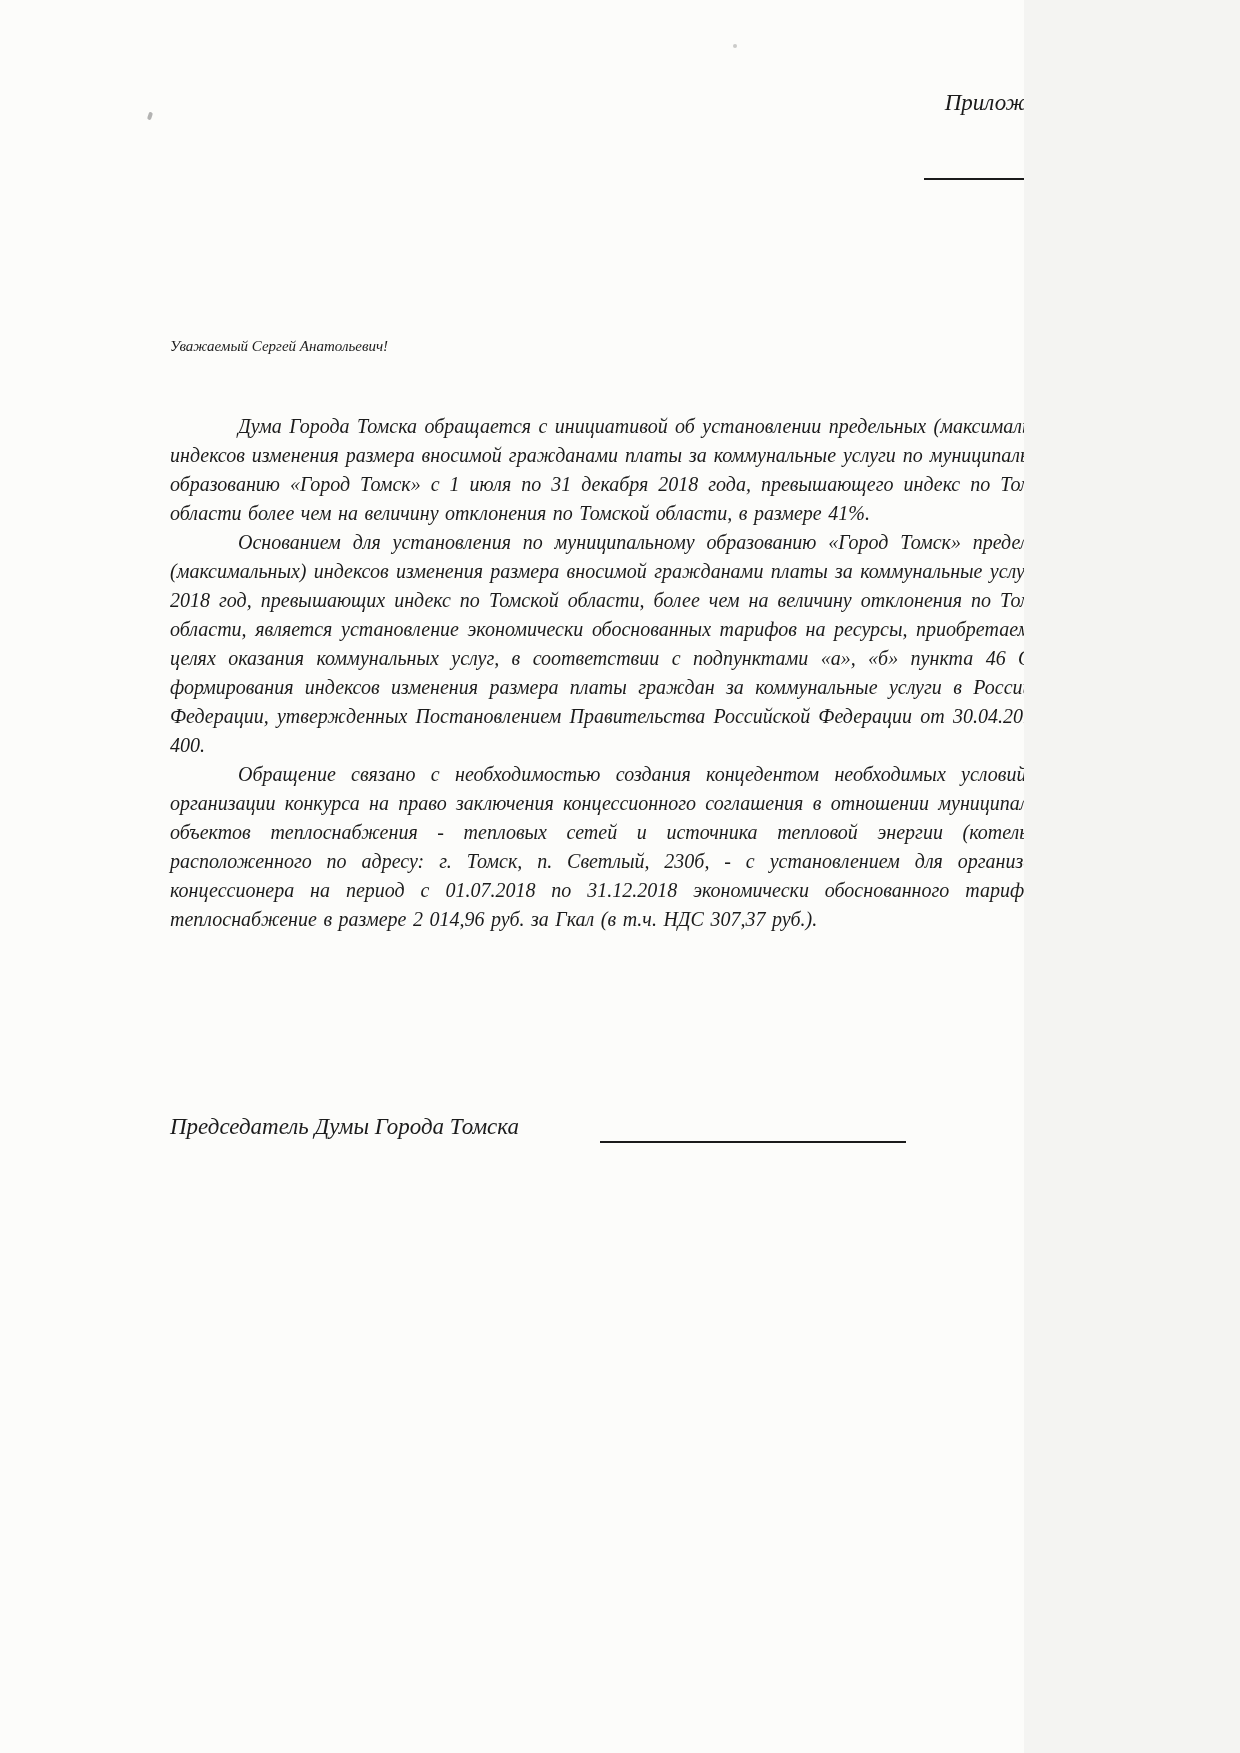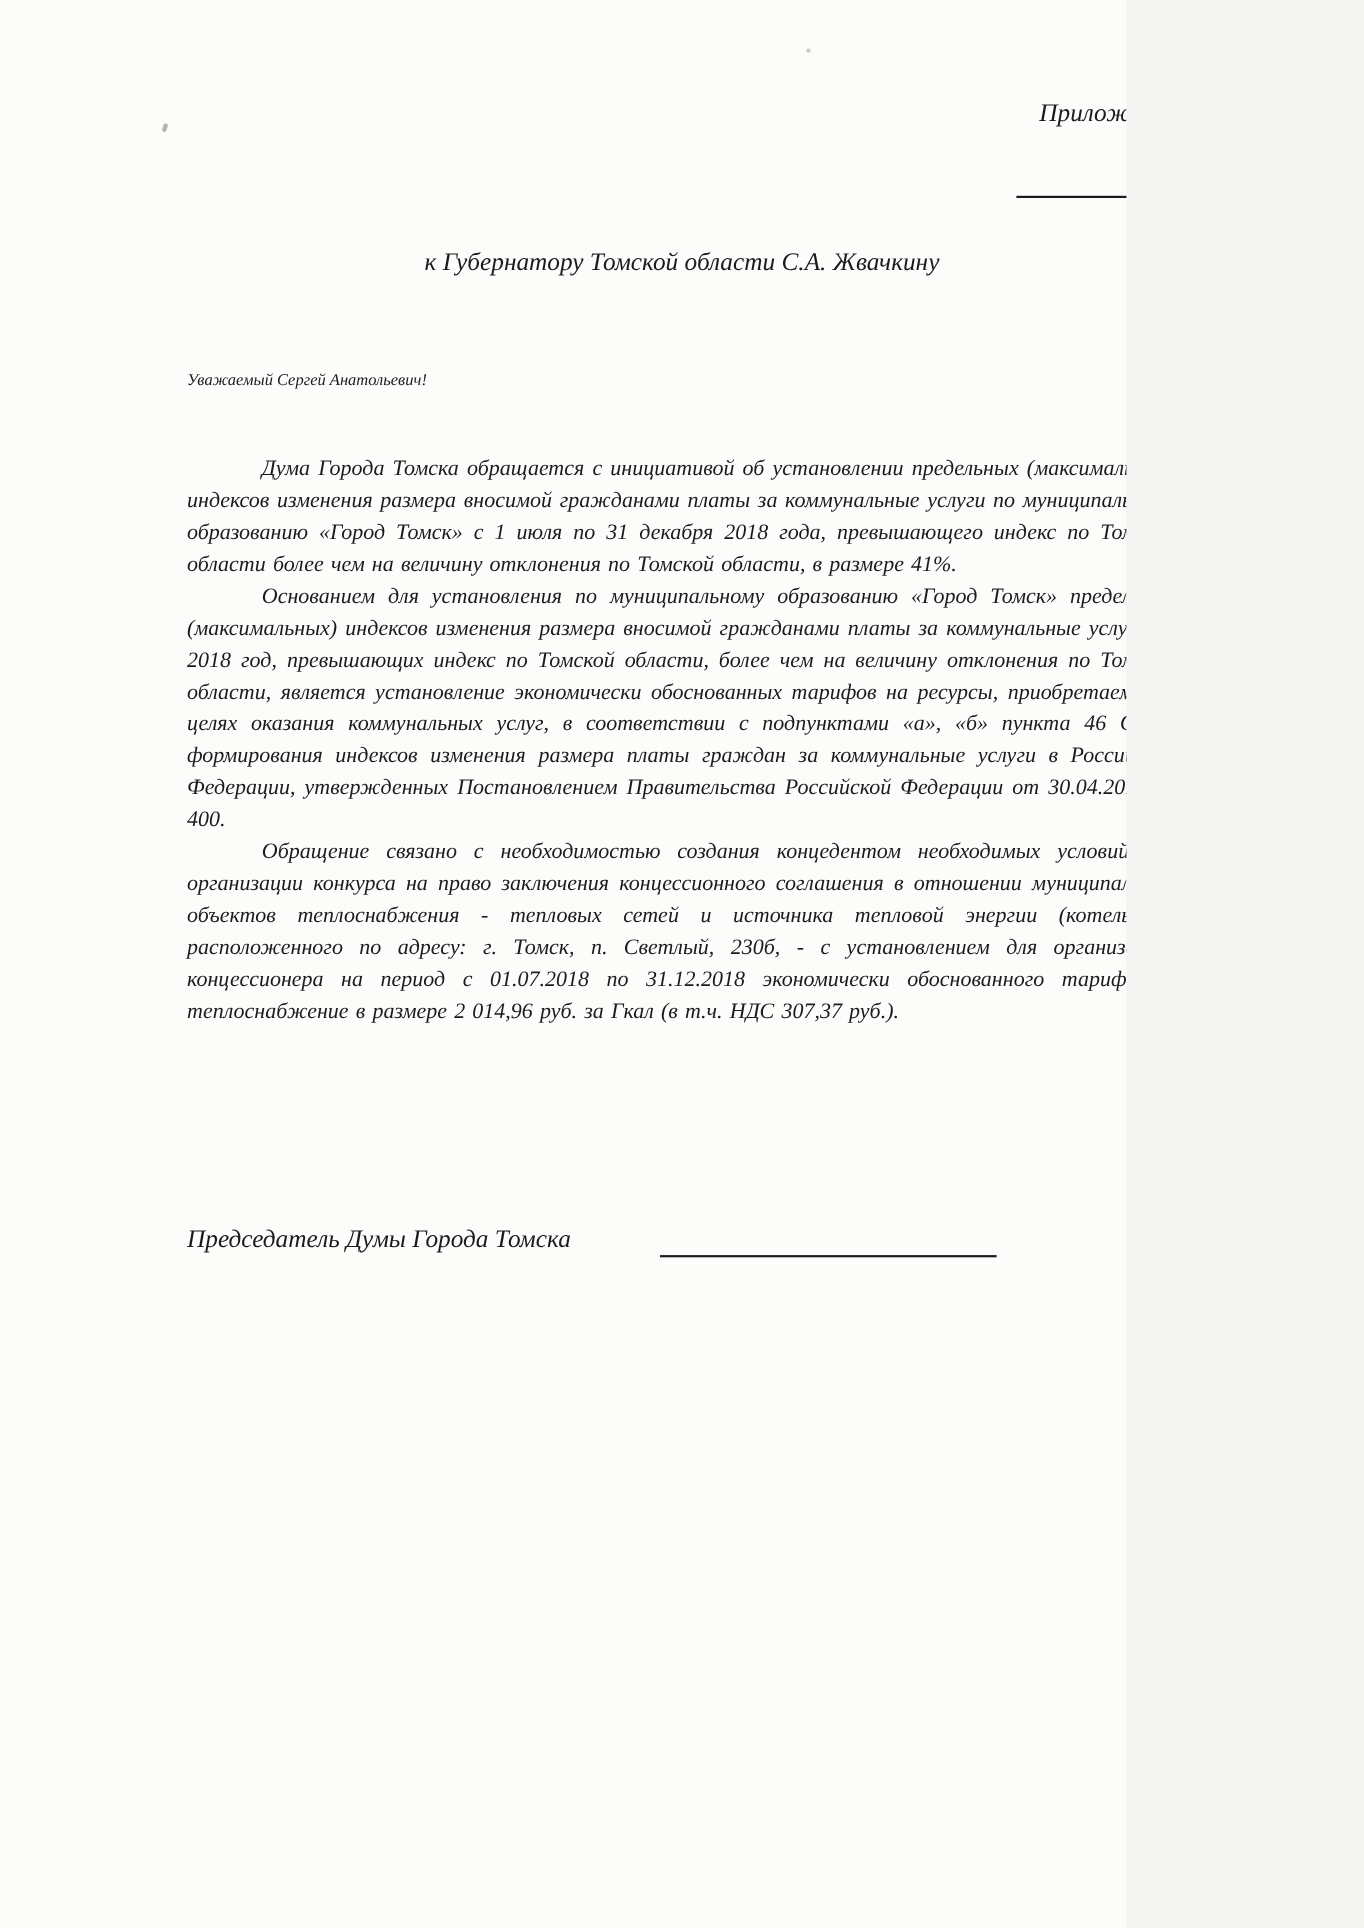--- a/index.html
+++ b/index.html
@@ -80,21 +80,20 @@
     <div class="h-line1">Приложение</div>
     <div class="h-line3">
       <span>от</span>
       <span class="blank blank-date"></span>
       <span class="num-label">№</span>
       <span class="blank blank-num"></span>
     </div>
   </div>
 
   <div class="title">
-    <div>к Губернатору Томской области С.А. Жвачкину</div>
   </div>
 
   <div class="salutation">Уважаемый Сергей Анатольевич!</div>
 
   <div class="body-text">
     <p>Дума Города Томска обращается с инициативой об установлении предельных (максимальных) индексов изменения размера вносимой гражданами платы за коммунальные услуги по муниципальному образованию «Город Томск» с 1 июля по 31 декабря 2018 года, превышающего индекс по Томской области более чем на величину отклонения по Томской области, в размере 41%.</p>
     <p>Основанием для установления по муниципальному образованию «Город Томск» предельных (максимальных) индексов изменения размера вносимой гражданами платы за коммунальные услуги на 2018 год, превышающих индекс по Томской области, более чем на величину отклонения по Томской области, является установление экономически обоснованных тарифов на ресурсы, приобретаемые в целях оказания коммунальных услуг, в соответствии с подпунктами «а», «б» пункта 46 Основ формирования индексов изменения размера платы граждан за коммунальные услуги в Российской Федерации, утвержденных Постановлением Правительства Российской Федерации от 30.04.2014 № 400.</p>
     <p>Обращение связано с необходимостью создания концедентом необходимых условий для организации конкурса на право заключения концессионного соглашения в отношении муниципальных объектов теплоснабжения - тепловых сетей и источника тепловой энергии (котельной), расположенного по адресу: г. Томск, п. Светлый, 230б, - с установлением для организации-концессионера на период с 01.07.2018 по 31.12.2018 экономически обоснованного тарифа на теплоснабжение в размере 2 014,96 руб. за Гкал (в т.ч. НДС 307,37 руб.).</p>
   </div>
 

